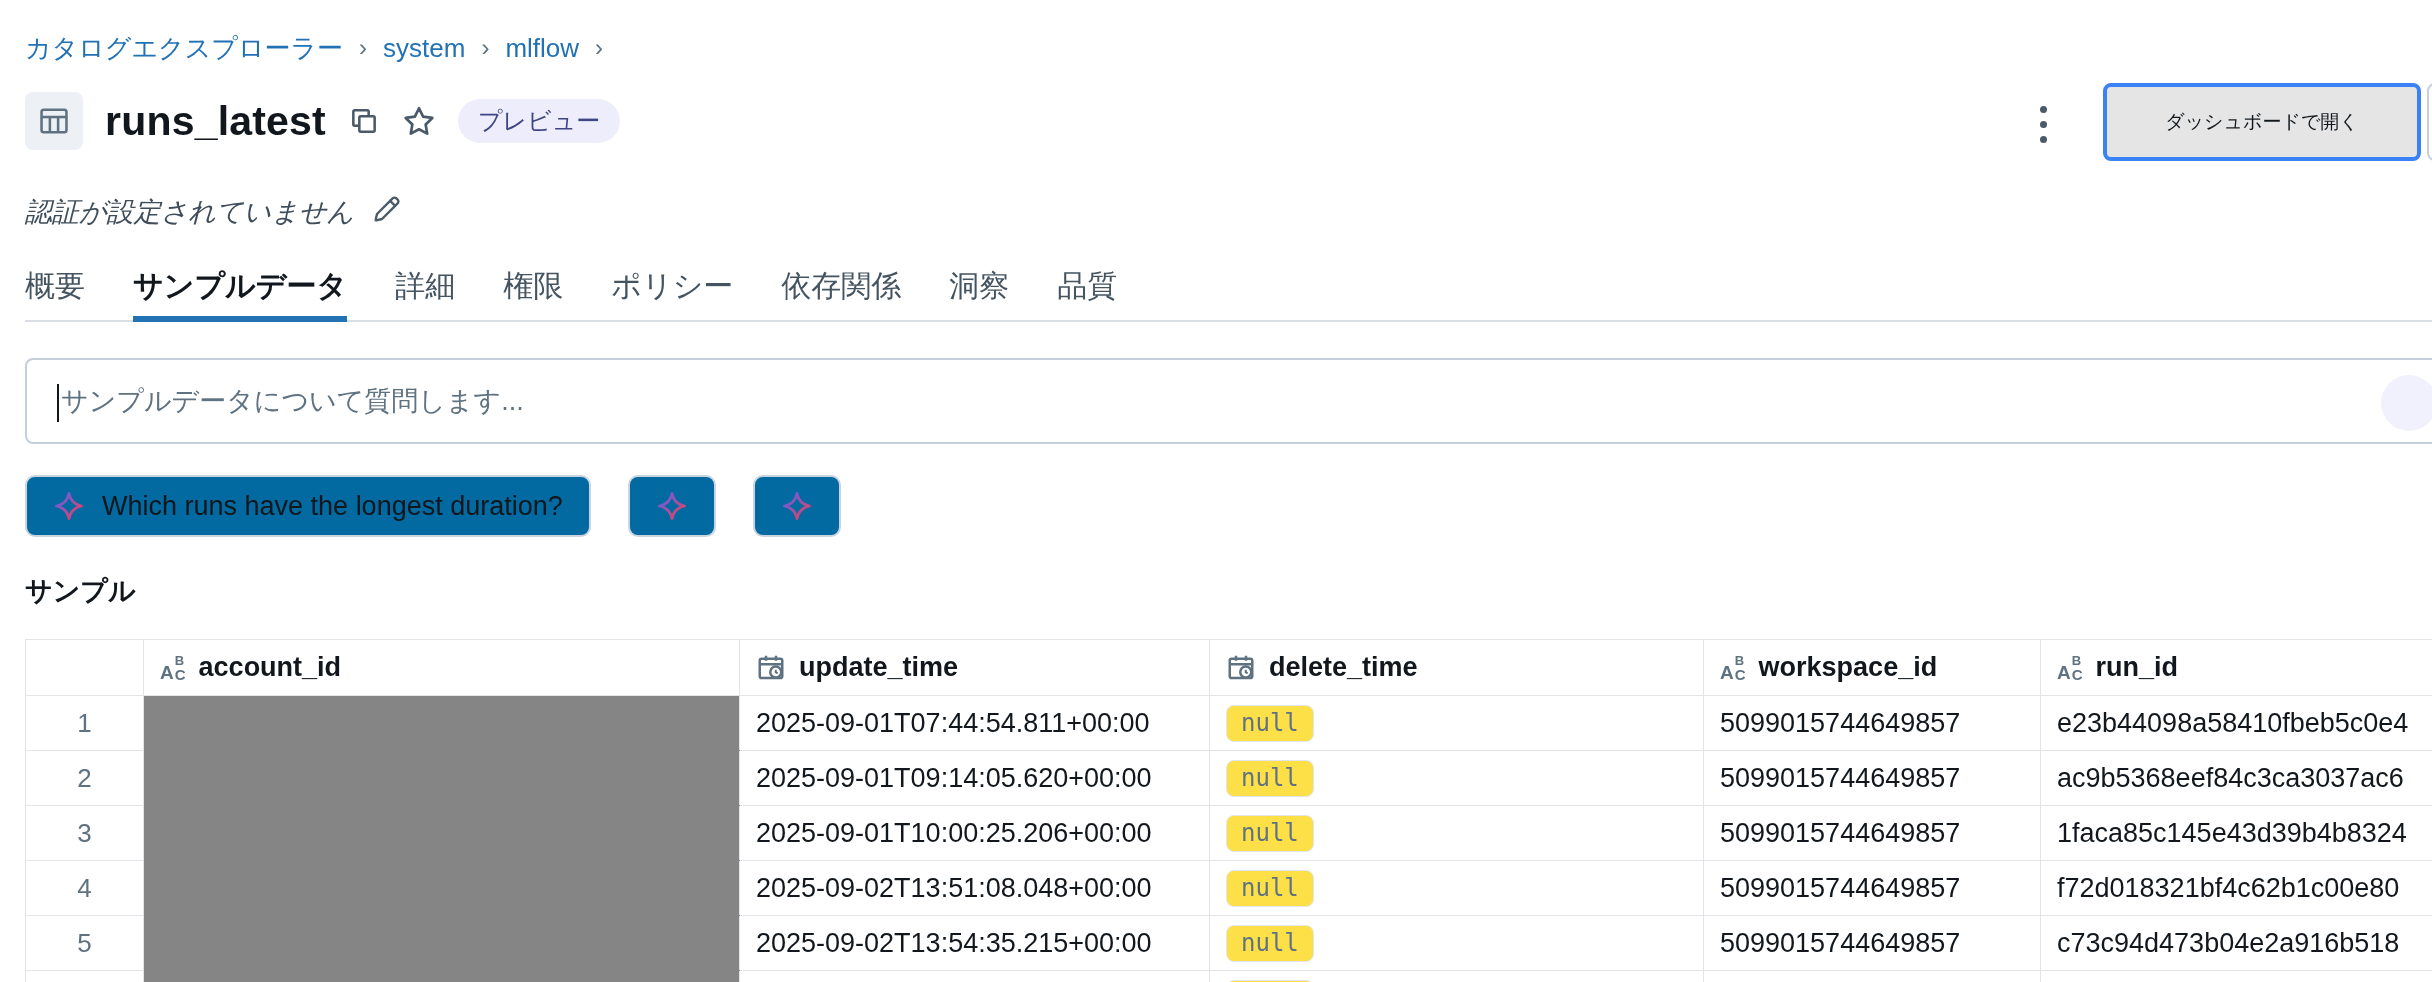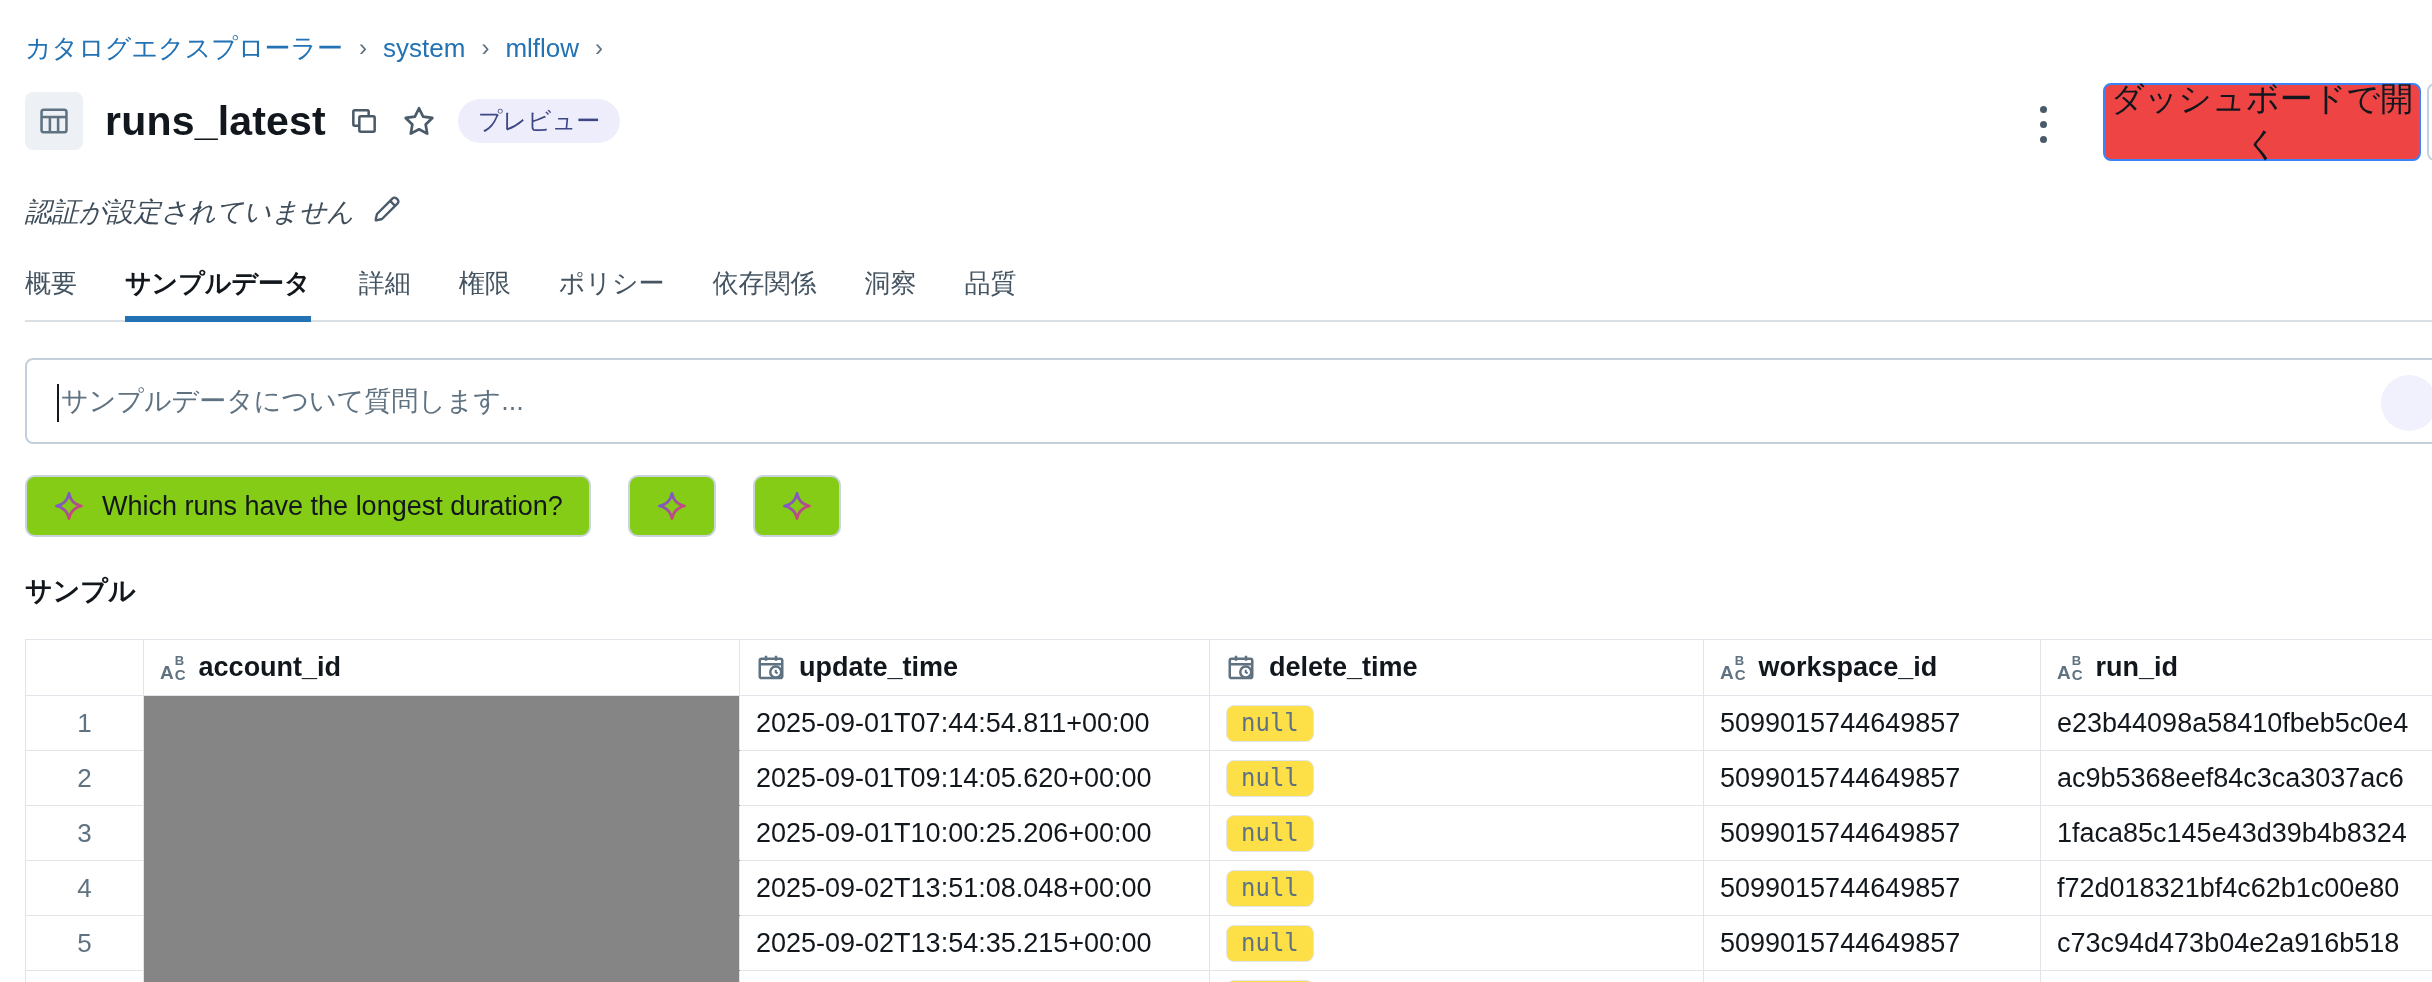--- a/index.html
+++ b/index.html
@@ -21,43 +21,43 @@
   
   .title-row { margin-top: 24px; display: flex; align-items: center; gap: 22px; height: 62px; }
   .entity-icon-box { width: 58px; height: 58px; border-radius: 8px; background: #EDF1F5; display: flex; align-items: center; justify-content: center; flex: 0 0 auto; }
   .page-title { font-size: 41px; font-weight: 700; letter-spacing: 0.2px; }
   .icon-btn { background: none; border: none; cursor: pointer; display: flex; align-items: center; justify-content: center; padding: 0; }
   .preview-badge { background: #EEEDFB; color: #3E4784; font-size: 24px; line-height: 1; padding: 10px 20px; border-radius: 24px; }
 
   
   .kebab-btn { position: absolute; left: 2028px; top: 100px; width: 30px; height: 48px; display: flex; flex-direction: column; align-items: center; justify-content: center; gap: 8px; background: none; border: none; cursor: pointer; }
   .kebab-btn i { width: 7px; height: 7px; border-radius: 50%; background: #4A5A68; }
-  .open-dash-btn { position: absolute; left: 2103px; top: 83px; width: 318px; height: 78px; background: #ef4444; border: 2px solid #3b82f6; border-radius: 8px; font-size: 33px; color: #11171C; font-family: "Liberation Sans", sans-serif; display: flex; align-items: center; justify-content: center; cursor: pointer; }
+  .open-dash-btn { position: absolute; left: 2103px; top: 83px; width: 318px; height: 78px; background: #e5e5e5; border: 4px solid #3b82f6; border-radius: 8px; font-size: 19px; color: #11171C; font-family: "Liberation Sans", sans-serif; display: flex; align-items: center; justify-content: center; cursor: pointer; }
   .open-dash-split { position: absolute; left: 2427px; top: 83px; width: 50px; height: 78px; background: #fff; border: 2px solid #C4D1DC; border-radius: 8px; }
 
   
   .auth-row { margin-top: 42px; display: flex; align-items: flex-start; gap: 18px; }
   .auth-text { font-style: italic; font-size: 27px; color: #3F4D5A; }
 
   
   .tabs { margin-top: 36px; margin-right: 0; display: flex; gap: 48px; border-bottom: 2px solid #DADFE5; width: 2407px; }
-  .tab { font-size: 26px; color: #445461; padding-bottom: 19px; position: relative; cursor: pointer; background: none; border: none; font-family: "Liberation Sans", sans-serif; }
+  .tab { font-size: 30px; color: #445461; padding-bottom: 13px; position: relative; cursor: pointer; background: none; border: none; font-family: "Liberation Sans", sans-serif; }
   .tab.active { color: #11171C; font-weight: 700; }
   .tab.active::after { content: ""; position: absolute; left: 0; right: 0; bottom: -2px; height: 6px; background: #2272B4; }
 
   
   .ask-wrap { position: relative; margin-top: 36px; width: 2422px; height: 86px; border: 2px solid #C3CFDB; border-radius: 8px; background: #fff; }
   .ask-input { position: absolute; inset: 0; width: 100%; height: 100%; border: none; outline: none; background: transparent; padding-left: 34px; font-size: 27px; font-family: "Liberation Sans", sans-serif; color: #11171C; }
   .ask-input::placeholder { color: #5F7281; opacity: 1; }
   .caret-bar { position: absolute; left: 30px; top: 24px; width: 2px; height: 38px; background: #11171C; }
   .ask-ai-circle { position: absolute; right: 8px; top: 15px; width: 56px; height: 56px; border-radius: 50%; background: #F1F0FD; cursor: pointer; }
 
   
   .chips { margin-top: 31px; display: flex; gap: 37px; }
-  .chip { height: 62px; display: inline-flex; align-items: center; gap: 17px; padding: 0 26px; border: 2px solid #C9D4DE; border-radius: 10px; background: #84cc16; font-size: 27px; color: #11171C; font-family: "Liberation Sans", sans-serif; cursor: pointer; white-space: nowrap; }
+  .chip { height: 62px; display: inline-flex; align-items: center; gap: 17px; padding: 0 26px; border: 2px solid #C9D4DE; border-radius: 10px; background: #0369a1; font-size: 27px; color: #11171C; font-family: "Liberation Sans", sans-serif; cursor: pointer; white-space: nowrap; }
 
   
   .sample-heading { margin-top: 36px; font-size: 27px; font-weight: 700; }
 
   
   .table-wrap { margin-top: 30px; width: 2407px; overflow: hidden; }
   table.sample { border-collapse: collapse; table-layout: fixed; width: 2715px; }
   .sample th, .sample td { border: 1px solid #E1E5EA; height: 55px; white-space: nowrap; overflow: hidden; }
   .sample th { height: 56px; text-align: left; padding: 0 16px; font-size: 27px; font-weight: 700; color: #11171C; }
   .th-inner { display: flex; align-items: center; gap: 13px; }

